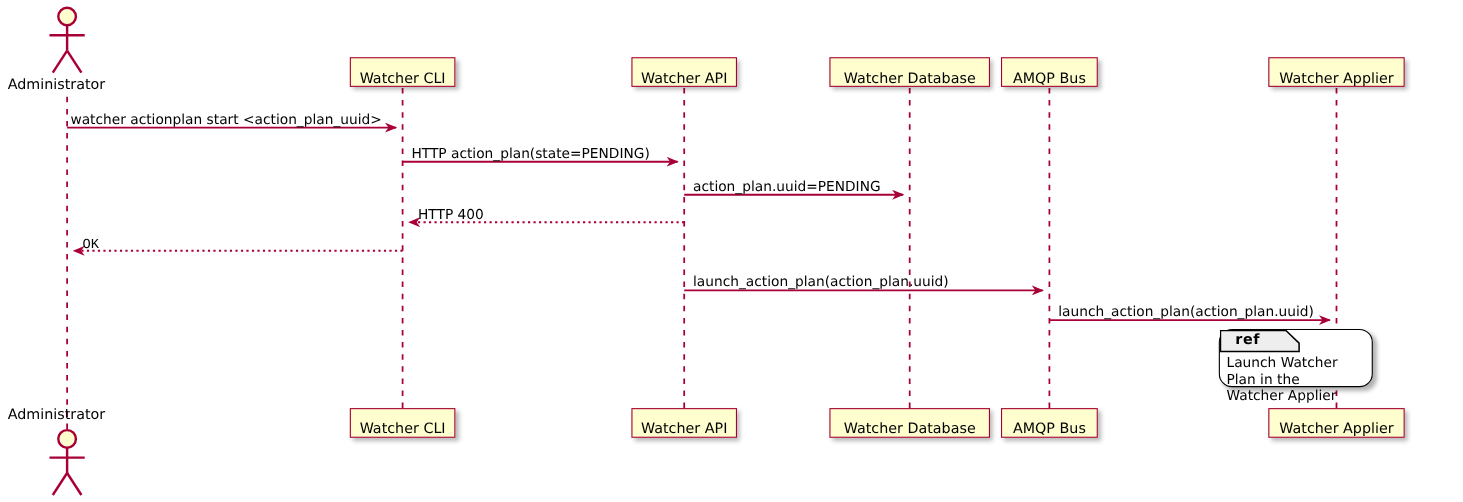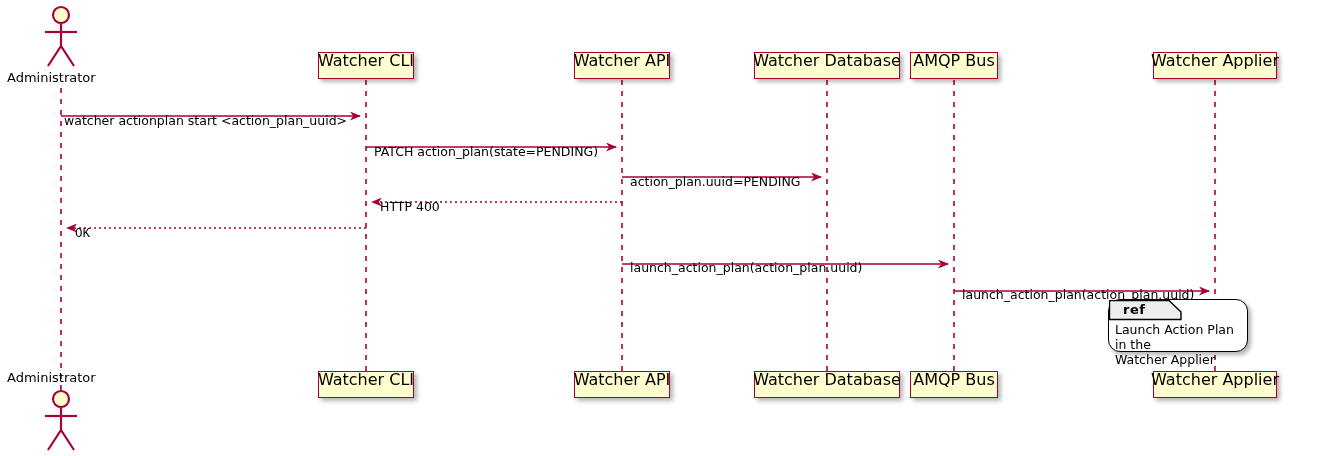--- a/index.html
+++ b/index.html
@@ -25,24 +25,24 @@
     width: 1330px;
     height: 456px;
   }
   
   .participant {
     position: absolute;
     box-sizing: border-box;
     background: #FEFECE;
     border: 1.5px solid #A80036;
     color: #000000;
-    font-size: 16px;
+    font-size: 13px;
     line-height: 1;
     display: flex;
-    align-items: flex-start;
+    align-items: flex-end;
     justify-content: center;
     white-space: nowrap;
     box-shadow: 3px 3px 4px rgba(0,0,0,0.28);
     padding: 0 9px;
     height: 27px;
   }
   
   .actor-label {
     position: absolute;
     font-size: 13px;
@@ -50,21 +50,20 @@
     white-space: nowrap;
     line-height: 1;
   }
   
   .msg-label {
     position: absolute;
     font-size: 12.5px;
     color: #000000;
     white-space: nowrap;
     line-height: 1;
-    margin-top: 12px;
   }
   
   .ref-box {
     position: absolute;
     box-sizing: border-box;
     background: #FFFFFF;
     border: 1.5px solid #000000;
     box-shadow: 3px 3px 4px rgba(0,0,0,0.30);
   }
   .ref-tab {
@@ -175,32 +174,32 @@
     <span>AMQP Bus</span>
   </div>
   <div class="participant" style="left:1153px; top:371px; width:124px;">
     <span>Watcher Applier</span>
   </div>
 
   <div class="actor-label" style="left:7px; top:71px;">Administrator</div>
   <div class="actor-label" style="left:7px; top:371px;">Administrator</div>
 
   <div class="msg-label" style="left:64px; top:103px;">watcher actionplan start &lt;action_plan_uuid&gt;</div>
-  <div class="msg-label" style="left:374px; top:134px;">PATCH action_plan(state=PENDING)</div>
+  <div class="msg-label" style="left:374px; top:134px;">HTTP action_plan(state=PENDING)</div>
   <div class="msg-label" style="left:630px; top:164px;">action_plan.uuid=PENDING</div>
   <div class="msg-label" style="left:380px; top:189px;">HTTP 400</div>
   <div class="msg-label" style="left:75px; top:216px;font-family:Liberation Mono, monospace;">OK</div>
   <div class="msg-label" style="left:630px; top:250px;">launch_action_plan(action_plan.uuid)</div>
   <div class="msg-label" style="left:962px; top:277px;">launch_action_plan(action_plan.uuid)</div>
 
   <div class="ref-box" style="left:1108px; top:299px; width:140px; height:53px;border-radius:12px;">
     <div class="ref-tab" style="clip-path: polygon(0 0, 60px 0, 72px 12px, 72px 19px, 0 19px);"></div>
     <svg style="position:absolute; left:0; top:0; width:75px; height:21px;" viewBox="0 0 75 21" xmlns="http://www.w3.org/2000/svg">
       <path d="M0.5,0.5 L60,0.5 L72,12 L72,19.5 L0.5,19.5 Z" fill="none" stroke="#000000" stroke-width="1.4"></path>
     </svg>
     <div class="ref-tab-label">ref</div>
     <div class="ref-body">
-      <div>Launch Action Plan in the</div>
+      <div>Launch Watcher Plan in the</div>
       <div>Watcher Applier</div>
     </div>
   </div>
 
 </div>
 
 </body></html>

